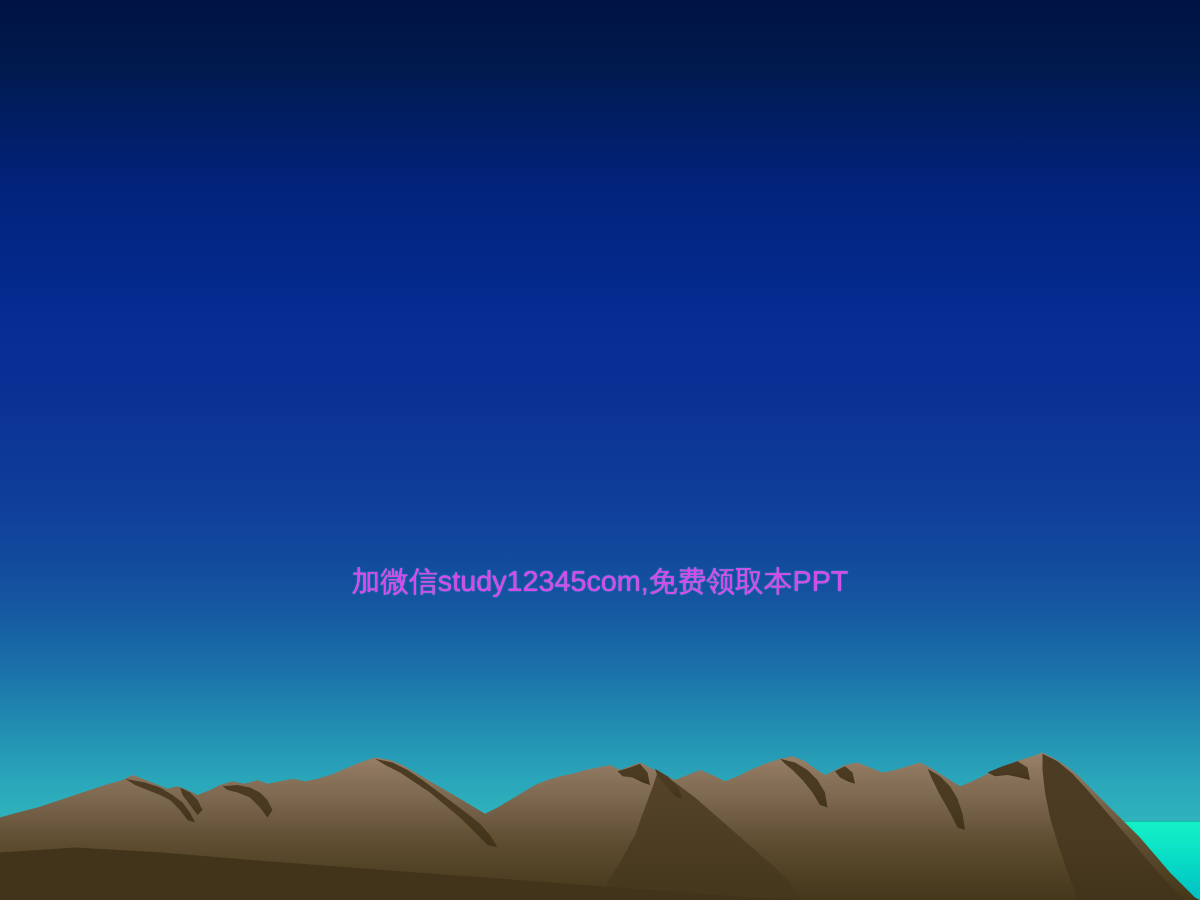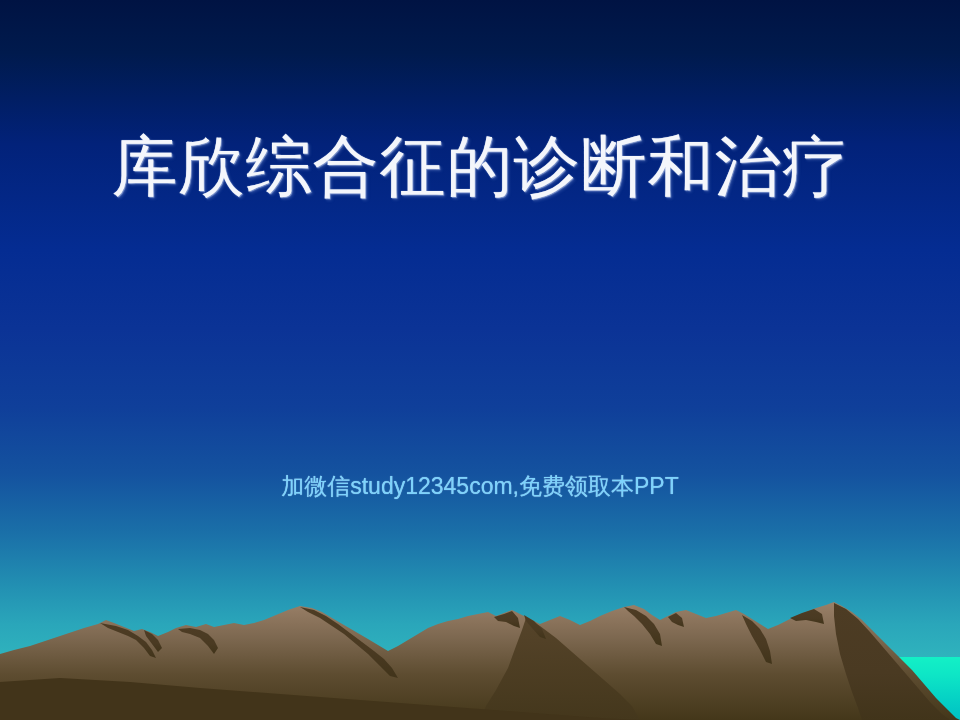--- a/index.html
+++ b/index.html
@@ -73,26 +73,26 @@
     color: #f4f6fb;
     text-shadow:
         0 0 1px rgba(210,220,245,0.95),
         1px 1px 1px rgba(190,205,240,0.55),
         2px 2px 3px rgba(120,150,215,0.35);
     white-space: nowrap;
   }
   .subtitle {
     position: absolute;
     left: 0;
-    top: 472px;
+    top: 451px;
     width: 960px;
     text-align: center;
     font-size: 23px;
     line-height: 1.3;
-    color: #7dd3fc;
+    color: #d946ef;
     text-shadow: 0 0 1px rgba(225,235,255,0.7);
     white-space: nowrap;
   }
 </style>
 </head>
 <body>
 
 <div id="slide">
 
   <div class="sky-upper"></div>
@@ -168,17 +168,16 @@
                L906,78 L918,92 L930,106 L942,118 L950,124 L862,124
                L858,112 L852,96 L846,78 L840,58 L836,38 L834,20 Z"></path>
       <path fill="url(#shadeGrad)" d="M790,22 L802,17 L814,13 L822,18 L824,28 L816,26
                L806,24 L796,25 Z"></path>
 
       <path fill="#42341a" d="M0,86 L60,82 L130,86 L200,92 L280,98 L360,104
                L440,110 L520,116 L600,122 L640,124 L0,124 Z"></path>
     </svg>
   </div>
 
-  <div class="title">库欣综合征的诊断和治疗</div>
 
   <div class="subtitle">加微信study12345com,免费领取本PPT</div>
 
 </div>
 
 </body></html>

